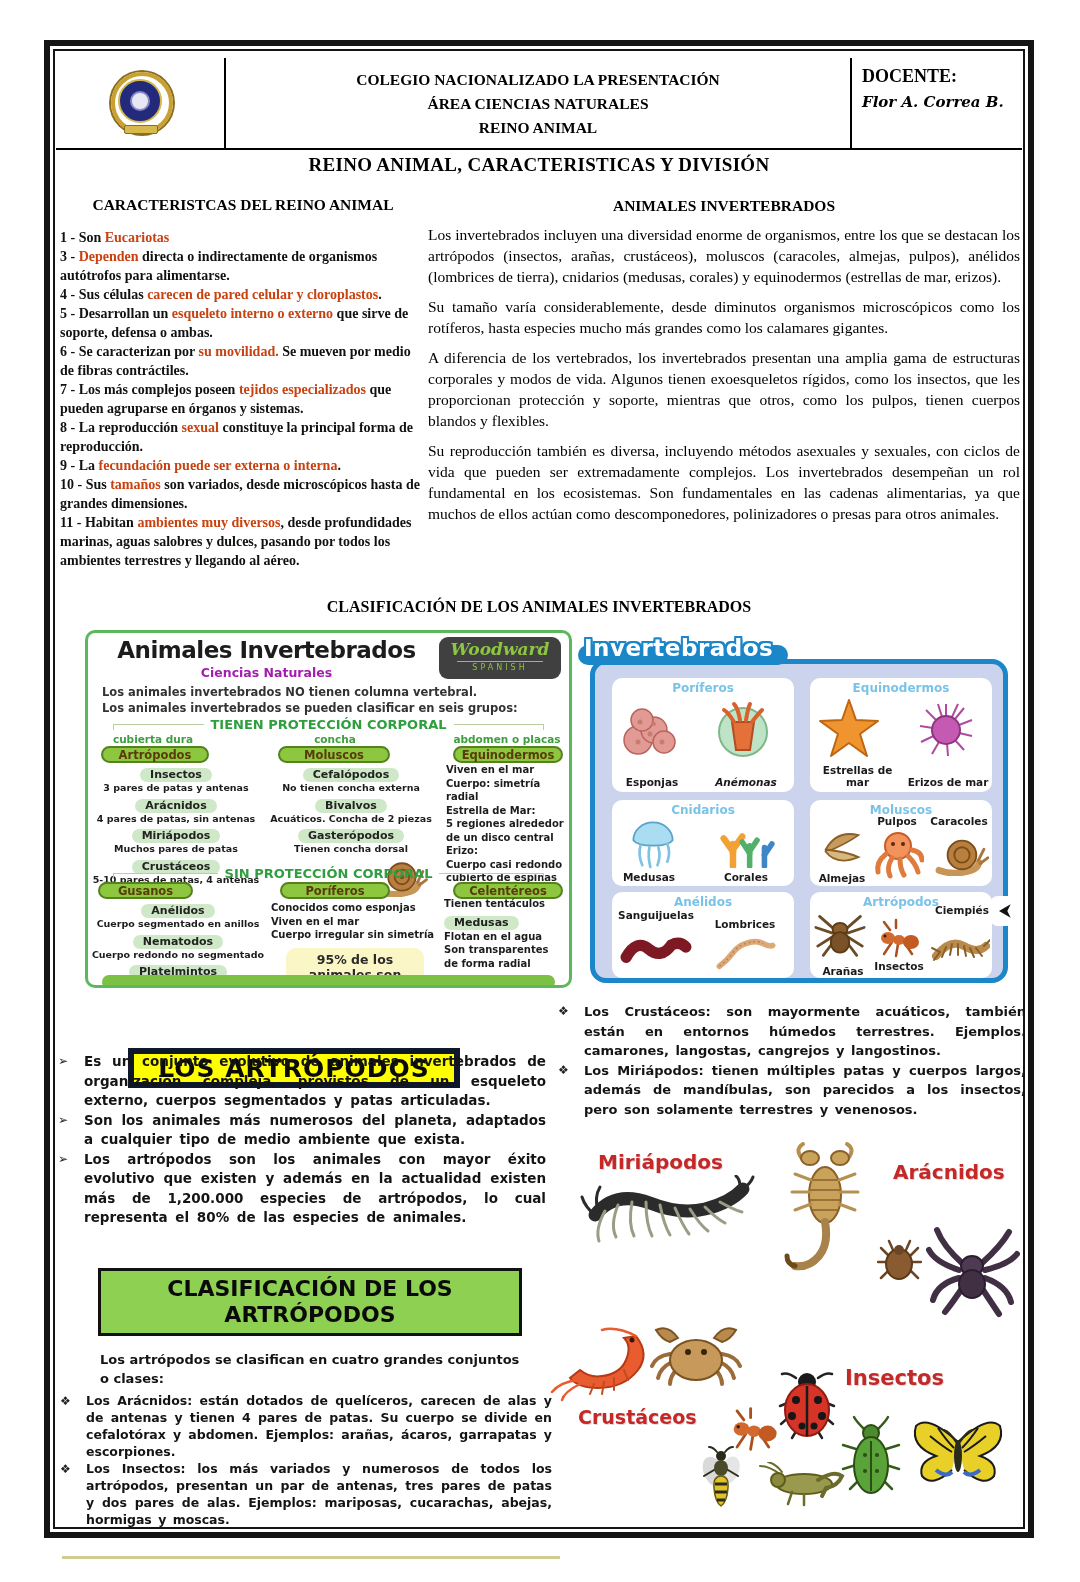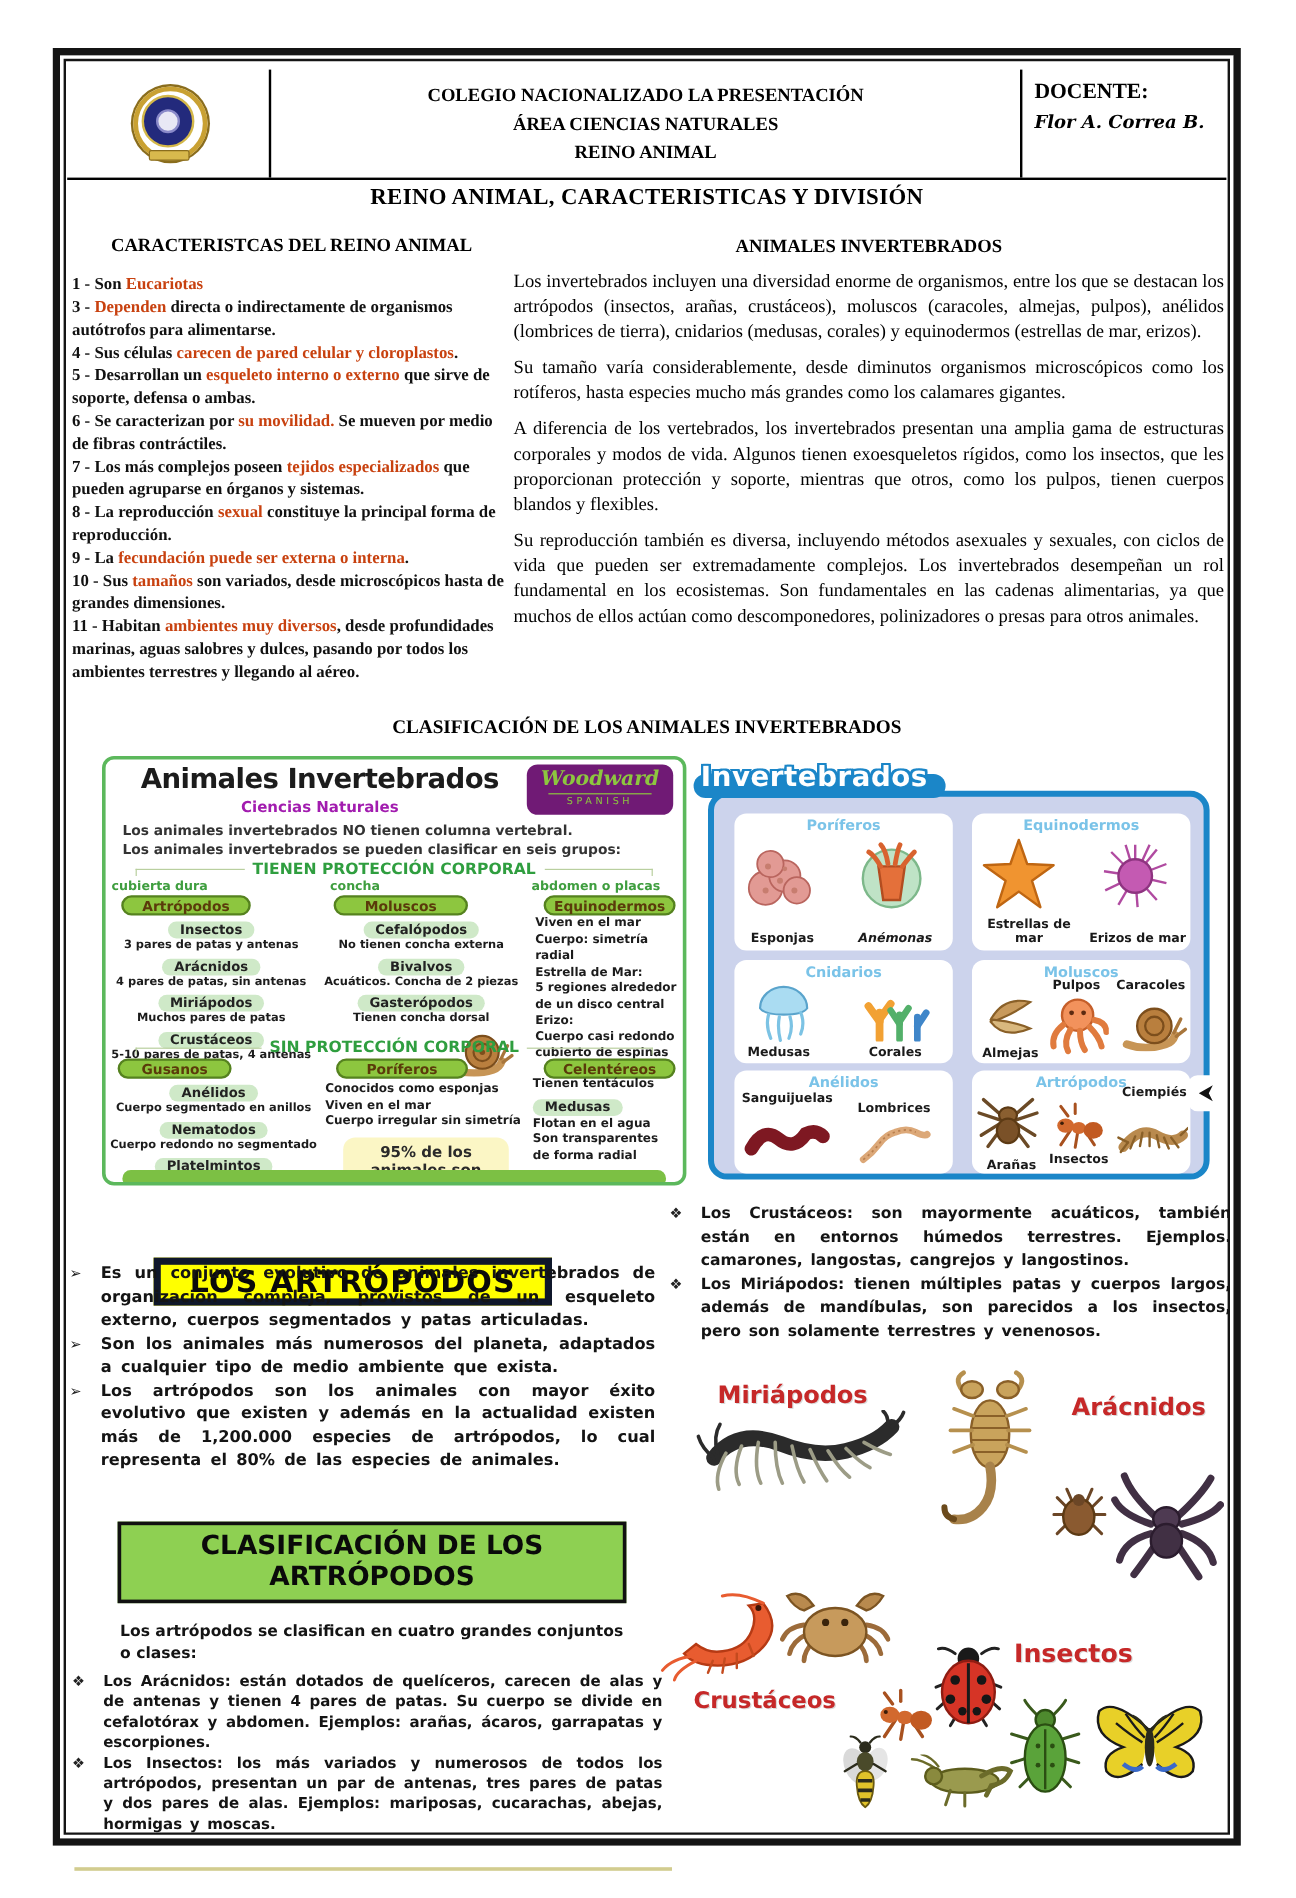--- a/index.html
+++ b/index.html
@@ -27,29 +27,29 @@
   .hl{color:#c8410f;}
   .bd{font-weight:bold;}
   .inv-head{position:absolute;left:430px;top:197px;width:588px;text-align:center;font-family:"Liberation Serif",serif;font-weight:bold;font-size:15.5px;}
   .inv-paras{position:absolute;left:428px;top:224px;width:592px;font-family:"Liberation Serif",serif;font-size:15.5px;line-height:21px;text-align:justify;}
   .inv-paras p{margin:0 0 9px 0;}
   .clasif-head{position:absolute;left:56px;top:598px;width:966px;text-align:center;font-family:"Liberation Serif",serif;font-weight:bold;font-size:16px;}
   
   .ig{position:absolute;left:85px;top:630px;width:487px;height:358px;background:#fff;border:3px solid #5cb85c;border-radius:10px;box-sizing:border-box;overflow:hidden;}
   .ig-title{position:absolute;left:6px;top:4px;width:345px;text-align:center;font-weight:900;font-size:23px;letter-spacing:-.5px;color:#1c1c1c;}
   .ig-sub{position:absolute;left:6px;top:32px;width:345px;text-align:center;font-weight:800;font-size:12.5px;color:#a21caf;}
-  .ig-brand{position:absolute;right:8px;top:4px;width:122px;height:42px;background:#701a75;border-radius:9px;text-align:center;overflow:hidden;}
+  .ig-brand{position:absolute;right:8px;top:4px;width:122px;height:42px;background:#404040;border-radius:9px;text-align:center;overflow:hidden;}
   .ig-brand .bn{font-family:"DejaVu Serif",serif;font-style:italic;font-weight:bold;font-size:17px;color:#8dc63f;line-height:24px;}
   .ig-brand .bs{font-size:8px;letter-spacing:3px;color:#8dc63f;border-top:1px solid #8dc63f;margin:0 18px;line-height:11px;}
   .ig-intro{position:absolute;left:14px;top:52px;width:465px;font-weight:700;font-size:11.5px;line-height:15px;color:#333;}
   .ig-sec{position:absolute;left:25px;right:25px;display:flex;align-items:center;gap:7px;font-weight:800;font-size:13px;color:#2f9e3f;}
   .ig-sec .ln{flex:1;height:1px;background:#b9cf9f;position:relative;}
   .ig-sec .ln:before{content:"";position:absolute;width:1px;height:6px;background:#b9cf9f;top:0;}
   .ig-sec .ln.l:before{left:0;} .ig-sec .ln.r:before{right:0;}
-  .ig-collabel{position:absolute;font-weight:700;font-size:10.5px;color:#3f9e3f;}
+  .ig-collabel{position:absolute;text-align:center;font-weight:700;font-size:10.5px;color:#3f9e3f;}
   .ig-pill{position:absolute;height:17px;background:#8dc63f;border:2px solid #55821f;border-radius:12px;text-align:center;font-weight:800;font-size:11.5px;line-height:15px;color:#5a3a0a;box-sizing:border-box;}
   .ig-col{position:absolute;text-align:center;}
   .ig-epill{display:inline-block;background:#cfe9c8;border-radius:9px;padding:0 10px;font-weight:800;font-size:11px;line-height:14px;color:#222;margin-top:3px;}
   .ig-desc{font-weight:700;font-size:9.5px;line-height:11.5px;color:#1c1c1c;}
   .ig-lines{font-weight:700;font-size:10px;line-height:13.5px;color:#1c1c1c;text-align:left;}
   .ig-note{display:inline-block;background:#fbf6c5;border-radius:10px;padding:4px 10px;font-weight:800;font-size:12.5px;line-height:15px;color:#2a2a2a;margin-top:6px;}
   .ig-bottombar{position:absolute;left:14px;right:14px;bottom:-4px;height:14px;background:#7cc044;border-radius:8px;}
   
   .poster{position:absolute;left:578px;top:633px;width:434px;height:353px;}
   .poster-frame{position:absolute;left:12px;top:26px;width:418px;height:324px;background:#ccd3ec;border:5px solid #1b86c8;border-radius:16px;box-sizing:border-box;}

